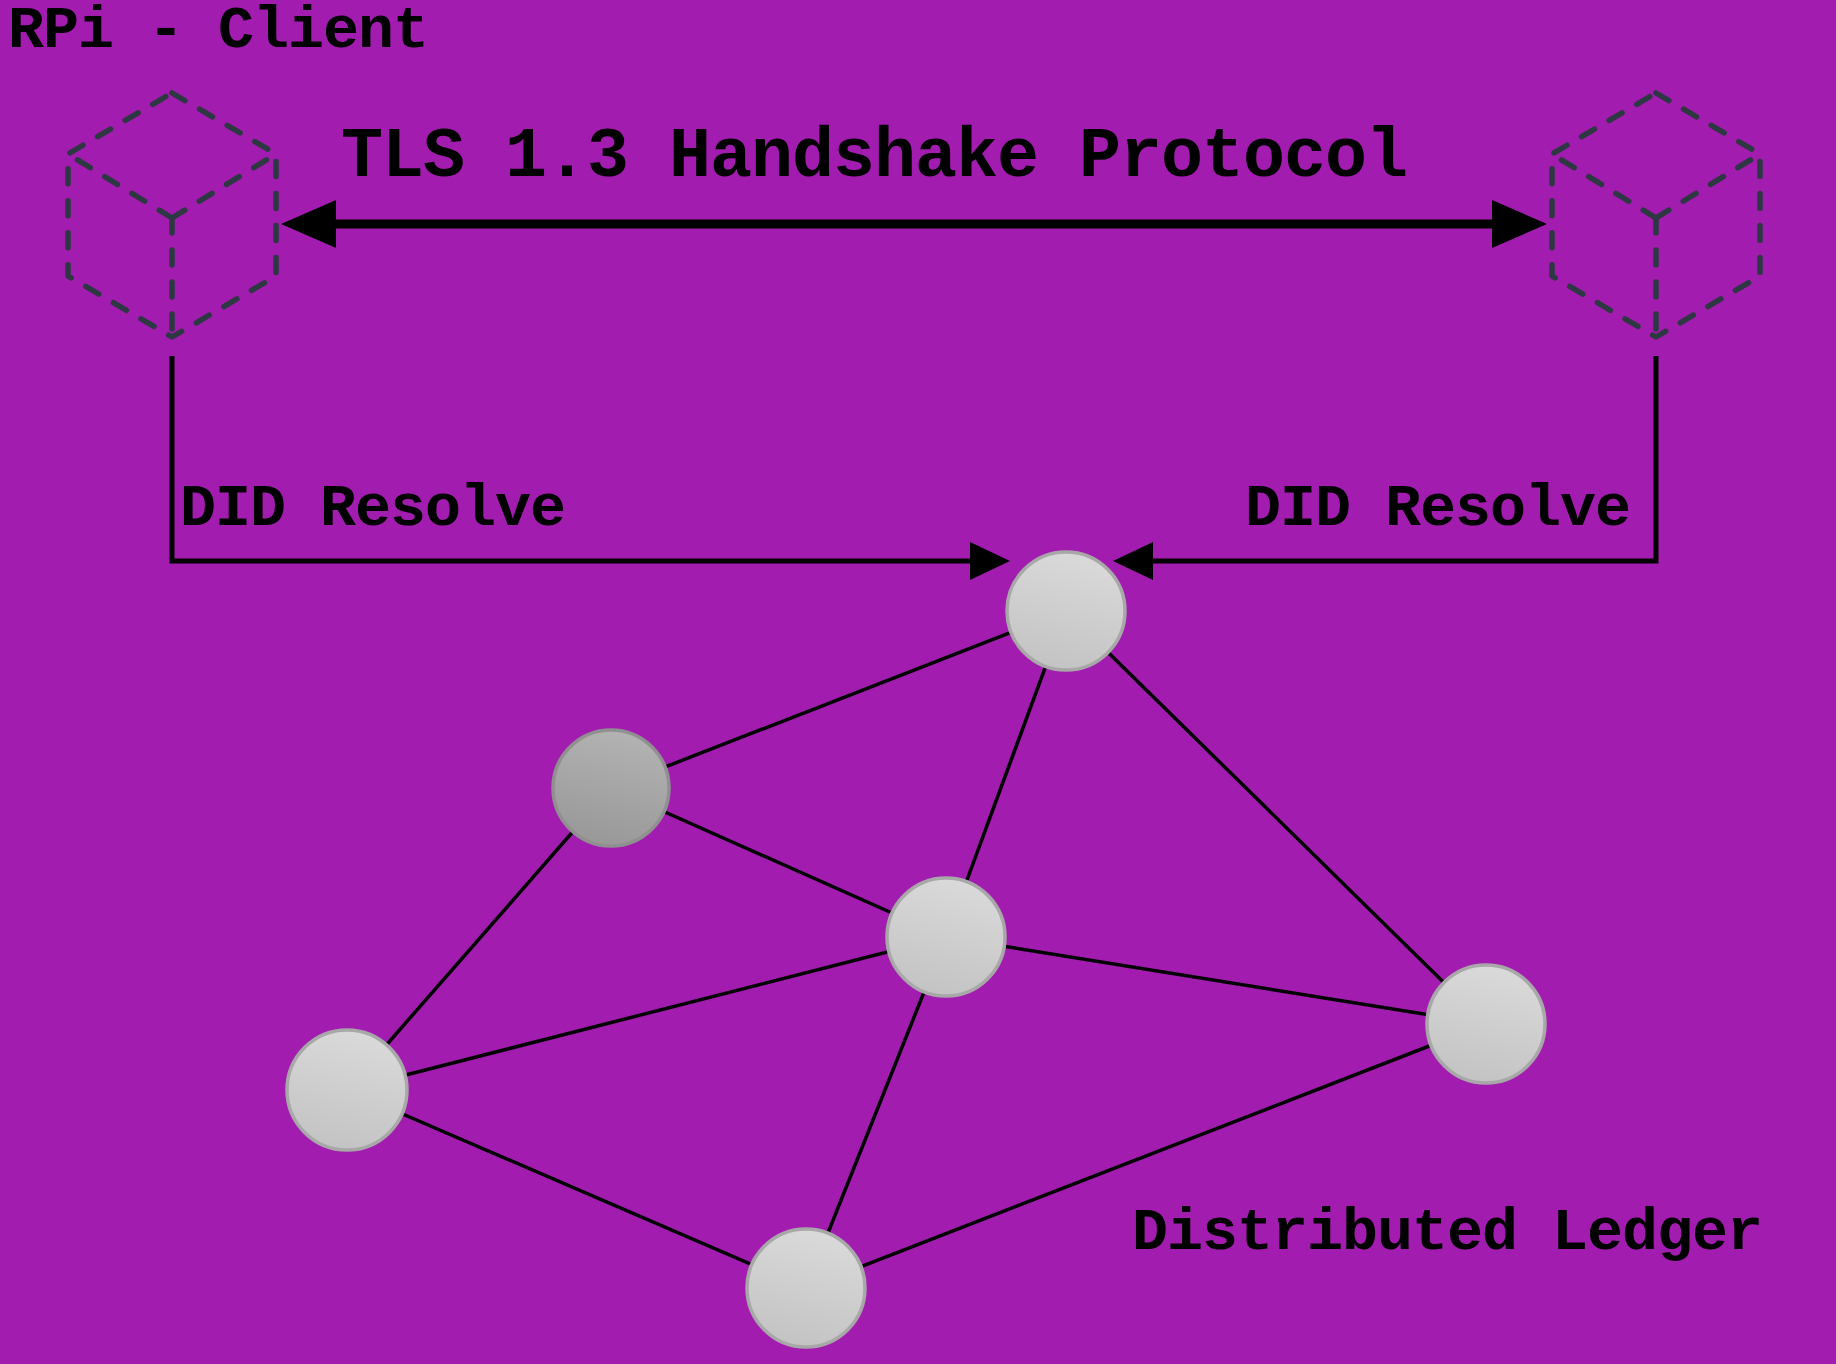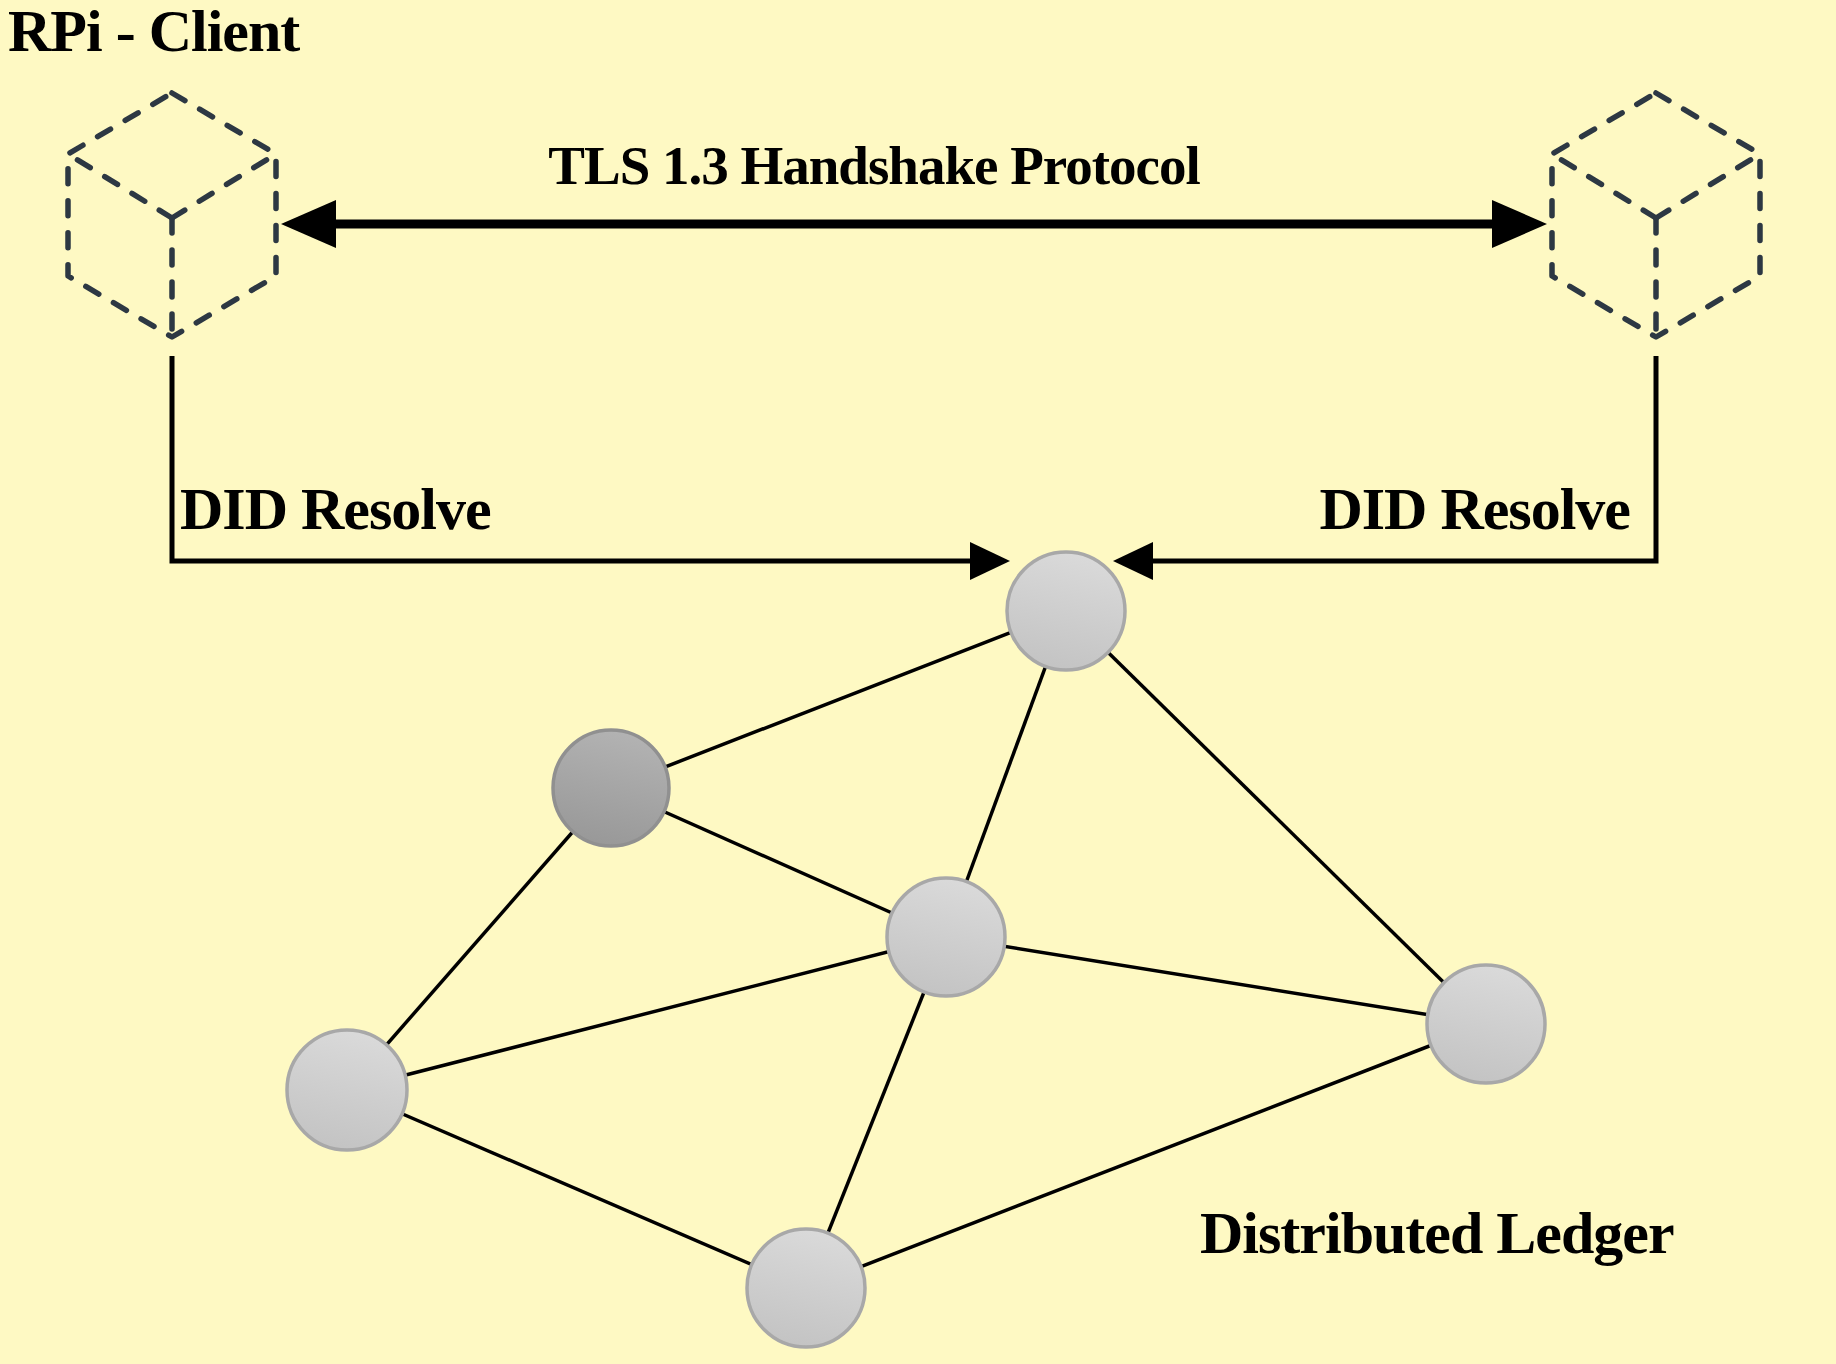--- a/index.html
+++ b/index.html
@@ -1,39 +1,39 @@
 <!DOCTYPE html>
 <html><head>
 <meta charset="utf-8">
 <style>
   html,body{margin:0;padding:0;background:#ffffff;}
   #stage{
     position:relative;
     width:1836px;
     height:1364px;
-    background:#fef9c3;
+    background:#a21caf;
     overflow:hidden;
-    font-family:Liberation Serif, serif;
+    font-family:Liberation Mono, monospace;
     color:#000000;
   }
   .lbl{
     position:absolute;
     font-weight:700;
     font-size:60px;
     line-height:1.05;
     letter-spacing:-1px;
     white-space:nowrap;
     color:#000;
   }
   .title-client{left:8px;top:0px;}
   .title-server{right:3px;top:0px;}
-  .tls-label{left:874px;top:137px;transform:translateX(-50%);font-size:55px;}
+  .tls-label{left:874px;top:121px;transform:translateX(-50%);font-size:70px;}
   .did-left{left:180px;top:478px;}
   .did-right{left:1630px;top:478px;transform:translateX(-100%);}
-  .ledger-label{left:1200px;top:1202px;}
+  .ledger-label{left:1132px;top:1202px;}
   .cube{position:absolute;width:216px;height:250px;}
   .cube-client{left:64px;top:90px;}
   .cube-server{left:1548px;top:90px;}
   #graph{position:absolute;left:0;top:0;}
 </style>
 </head>
 <body>
 
 <div id="stage">
 

